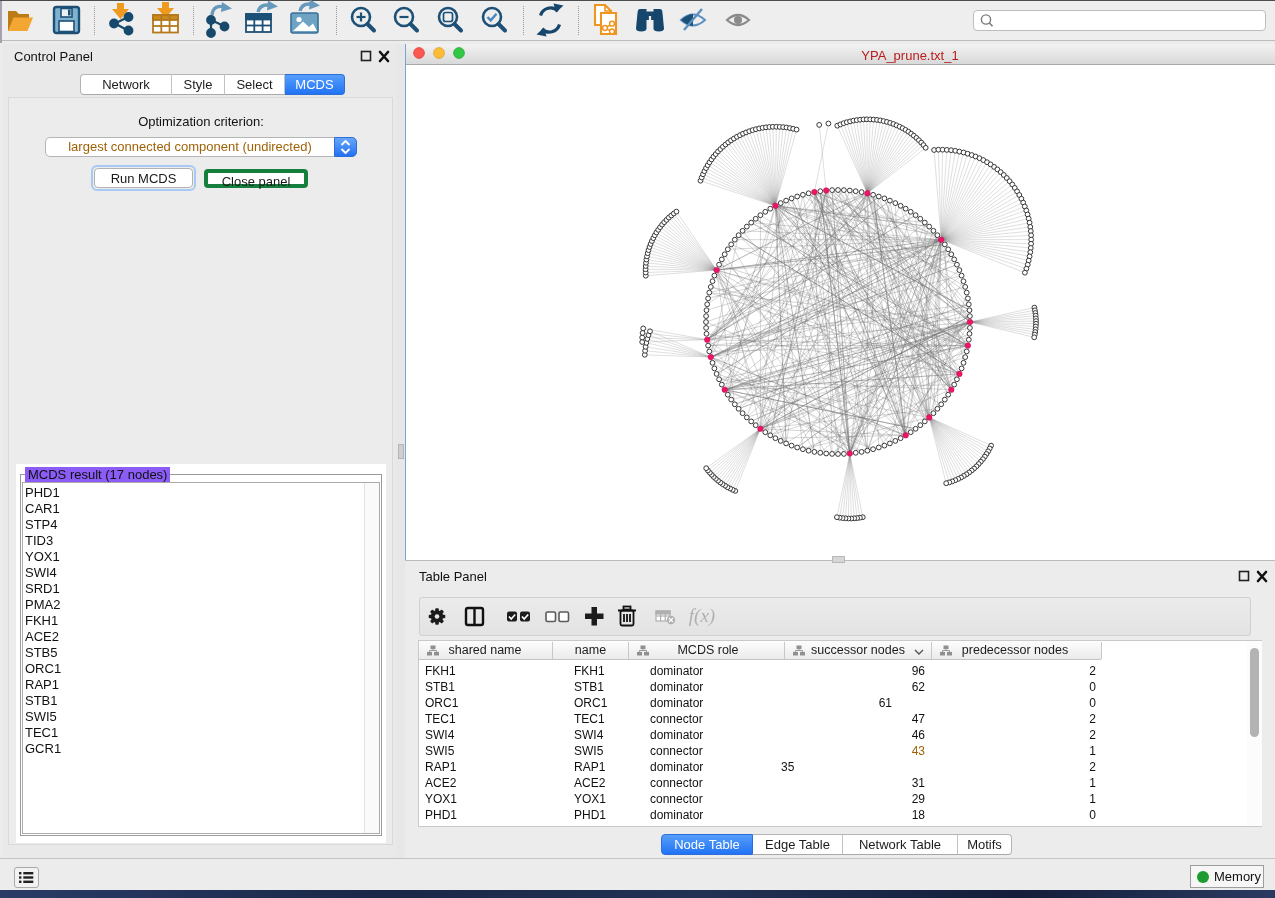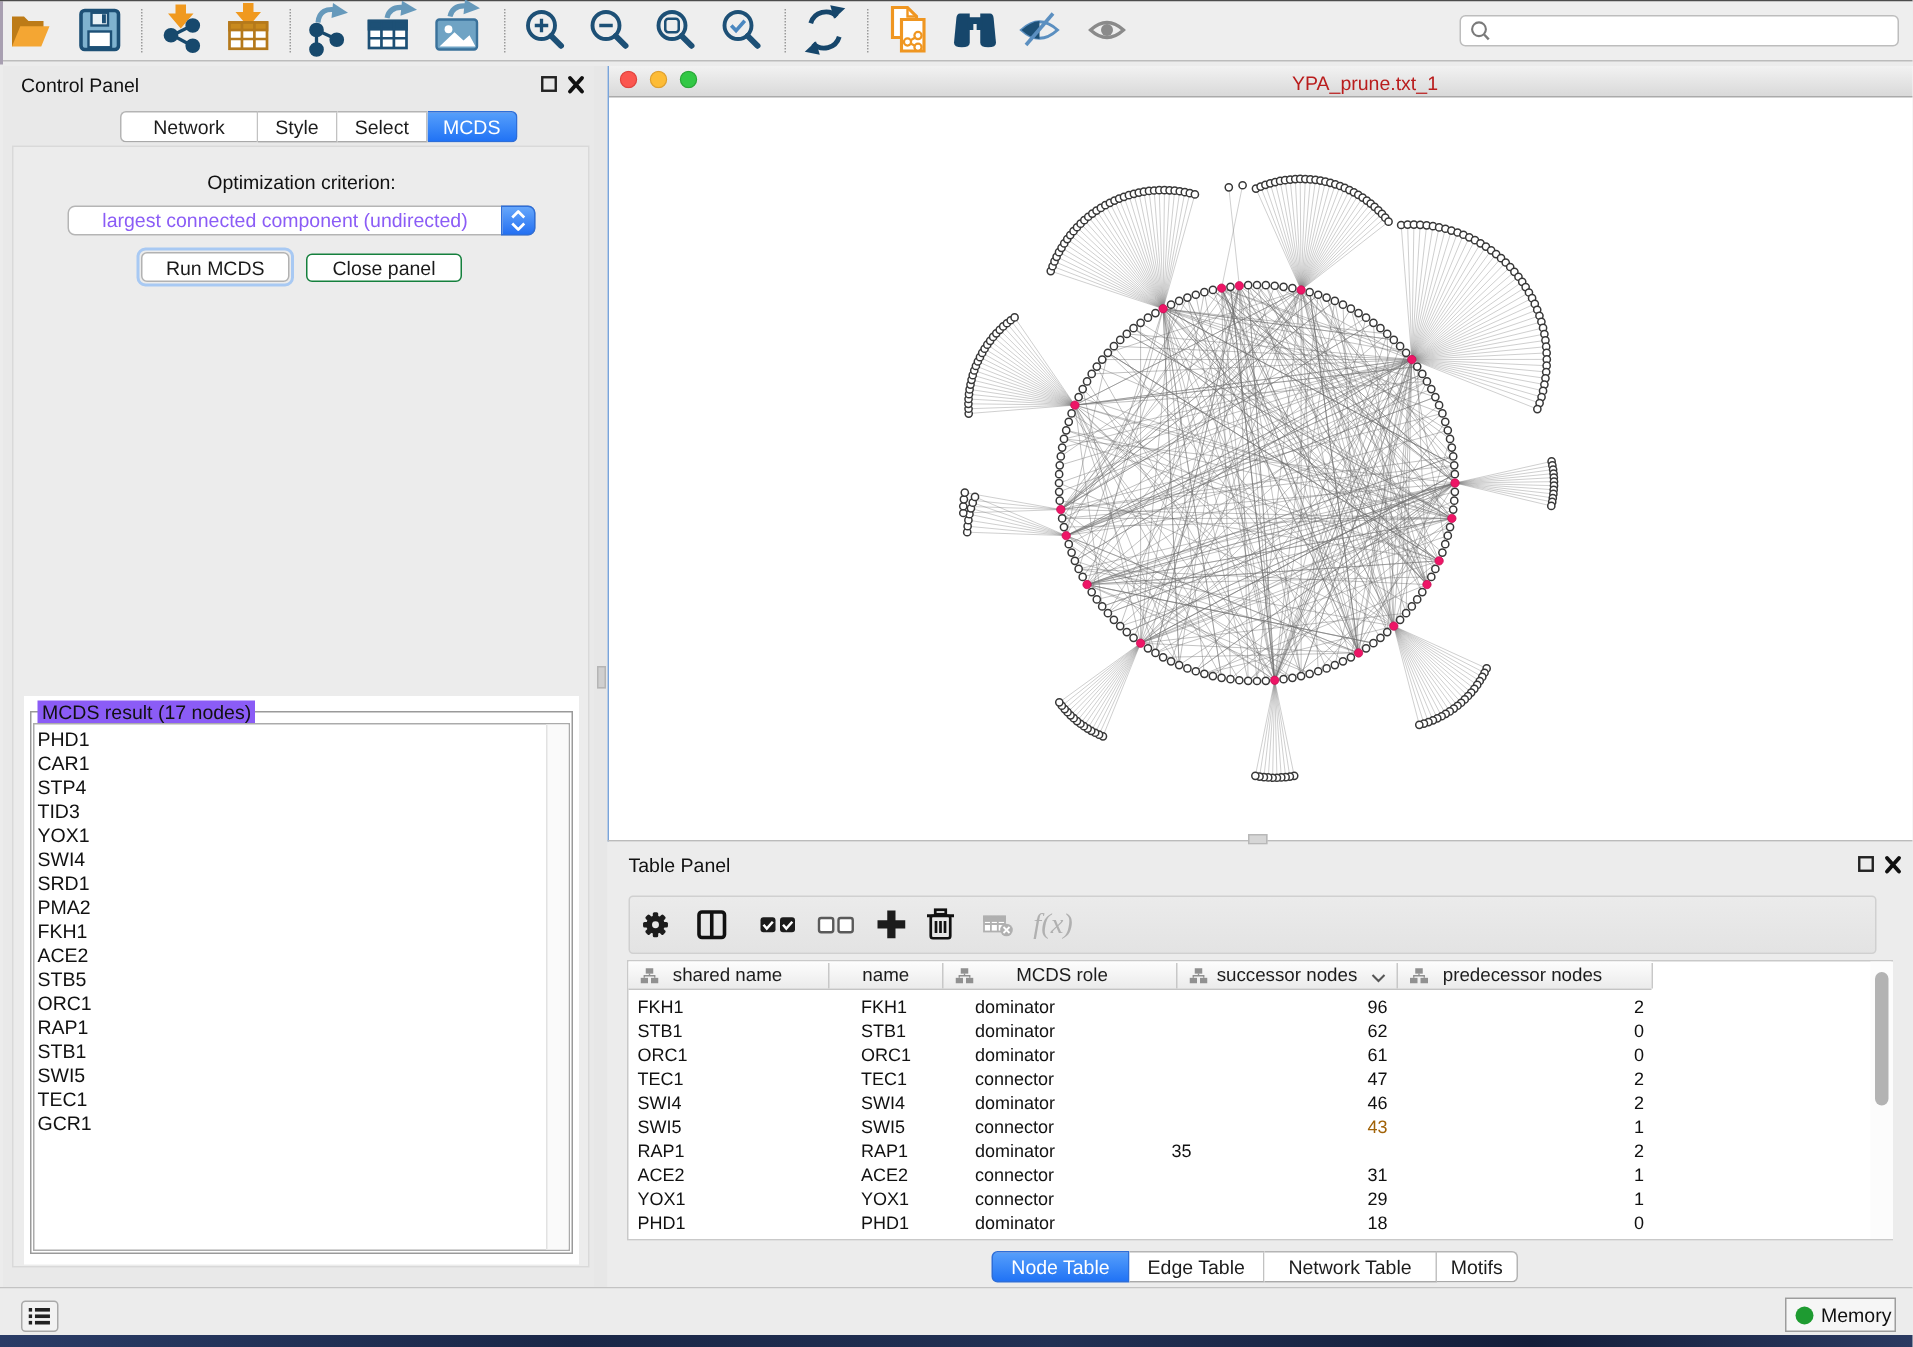--- a/index.html
+++ b/index.html
@@ -136,29 +136,29 @@
 </svg>
 <div class="seg" style="left:80px;top:74px">
  <div class="s" style="width:92px">Network</div>
  <div class="s" style="width:53px">Style</div>
  <div class="s" style="width:60px">Select</div>
  <div class="s sel" style="width:60px">MCDS</div>
 </div>
 <div class="abs" style="left:8px;top:97px;width:385px;height:748px;background:#ececec;border:1px solid #d9d9d9"></div>
 <div class="abs" style="left:0;top:114px;width:402px;text-align:center;font-size:13px;color:#111">Optimization criterion:</div>
 <div class="abs" style="left:45px;top:137px;width:312px;height:20px;background:#fff;border:1px solid #b5b5b5;border-radius:5px"></div>
-<div class="abs" style="left:45px;top:137px;width:290px;height:20px;font-size:13px;line-height:19px;text-align:center;color:#8b5cf6">largest connected component (undirected)</div>
+<div class="abs" style="left:45px;top:137px;width:290px;height:20px;font-size:13px;line-height:19px;text-align:center;color:#a16207">largest connected component (undirected)</div>
 <div class="abs" style="left:334px;top:137px;width:23px;height:20px;background:linear-gradient(#66a7fb,#2470f2);border:1px solid #2e6ed8;border-radius:0 5px 5px 0"></div>
 <svg class="abs" style="left:337px;top:139px" width="17" height="16" viewBox="0 0 17 16">
  <path d="M4.5 6 L8.5 2 L12.5 6" fill="none" stroke="#fff" stroke-width="1.8" stroke-linejoin="round"></path>
  <path d="M4.5 10 L8.5 14 L12.5 10" fill="none" stroke="#fff" stroke-width="1.8" stroke-linejoin="round"></path>
 </svg>
 <div class="abs" style="left:91px;top:165px;width:105px;height:26px;border:2px solid #a8c9f3;border-radius:6px"></div>
 <div class="abs" style="left:94px;top:168px;width:99px;height:20px;background:#fff;border:1px solid #b2b2b2;border-radius:4px;font-size:13px;line-height:19px;text-align:center">Run MCDS</div>
-<div class="abs" style="left:204px;top:169px;width:104px;height:19px;background:#fff;border:1px solid #15803d;border-radius:4px;font-size:13px;line-height:18px;text-align:center">Close panel</div>
+<div class="abs" style="left:204px;top:169px;width:104px;height:19px;background:#fff;border:4px solid #15803d;border-radius:4px;font-size:13px;line-height:18px;text-align:center">Close panel</div>
 
 <div class="abs" style="left:16px;top:464px;width:370px;height:379px;background:#fff"></div>
 <div class="abs" style="left:20px;top:474px;width:362px;height:362px;border:1px solid #9a9a9a"></div>
 <div class="abs" style="left:25px;top:467px;background:#8b5cf6;padding:0 3px;font-size:13px;color:#111">MCDS result (17 nodes)</div>
 <div class="abs" style="left:22px;top:482px;width:358px;height:352px;background:#fff;border:1px solid #ababab"></div>
 <div class="abs" style="left:364px;top:483px;width:15px;height:350px;background:#fafafa;border-left:1px solid #e2e2e2"></div>
 <div class="abs" style="left:25px;top:485px;font-size:13px;line-height:16px;color:#111">PHD1<br>CAR1<br>STP4<br>TID3<br>YOX1<br>SWI4<br>SRD1<br>PMA2<br>FKH1<br>ACE2<br>STB5<br>ORC1<br>RAP1<br>STB1<br>SWI5<br>TEC1<br>GCR1</div>
 
 <div class="abs" style="left:396px;top:44px;width:9px;height:814px;background:#e7e7e7"></div>
 <div class="abs" style="left:398px;top:444px;width:6px;height:15px;background:#cfcfcf;border:1px solid #b5b5b5"></div>
@@ -1141,21 +1141,21 @@
 <div class="abs" style="left:825px;top:664px;width:100px;text-align:right;font-size:12px;color:#111">96</div>
 <div class="abs" style="left:996px;top:664px;width:100px;text-align:right;font-size:12px;color:#111">2</div>
 <div class="abs" style="left:425px;top:680px;font-size:12px;color:#111">STB1</div>
 <div class="abs" style="left:574px;top:680px;font-size:12px;color:#111">STB1</div>
 <div class="abs" style="left:650px;top:680px;font-size:12px;color:#111">dominator</div>
 <div class="abs" style="left:825px;top:680px;width:100px;text-align:right;font-size:12px;color:#111">62</div>
 <div class="abs" style="left:996px;top:680px;width:100px;text-align:right;font-size:12px;color:#111">0</div>
 <div class="abs" style="left:425px;top:696px;font-size:12px;color:#111">ORC1</div>
 <div class="abs" style="left:574px;top:696px;font-size:12px;color:#111">ORC1</div>
 <div class="abs" style="left:650px;top:696px;font-size:12px;color:#111">dominator</div>
-<div class="abs" style="left:825px;top:696px;width:100px;text-align:right;font-size:12px;color:#111">61</div>
+<div class="abs" style="left:792px;top:696px;width:100px;text-align:right;font-size:12px;color:#111">61</div>
 <div class="abs" style="left:996px;top:696px;width:100px;text-align:right;font-size:12px;color:#111">0</div>
 <div class="abs" style="left:425px;top:712px;font-size:12px;color:#111">TEC1</div>
 <div class="abs" style="left:574px;top:712px;font-size:12px;color:#111">TEC1</div>
 <div class="abs" style="left:650px;top:712px;font-size:12px;color:#111">connector</div>
 <div class="abs" style="left:825px;top:712px;width:100px;text-align:right;font-size:12px;color:#111">47</div>
 <div class="abs" style="left:996px;top:712px;width:100px;text-align:right;font-size:12px;color:#111">2</div>
 <div class="abs" style="left:425px;top:728px;font-size:12px;color:#111">SWI4</div>
 <div class="abs" style="left:574px;top:728px;font-size:12px;color:#111">SWI4</div>
 <div class="abs" style="left:650px;top:728px;font-size:12px;color:#111">dominator</div>
 <div class="abs" style="left:825px;top:728px;width:100px;text-align:right;font-size:12px;color:#111">46</div>

